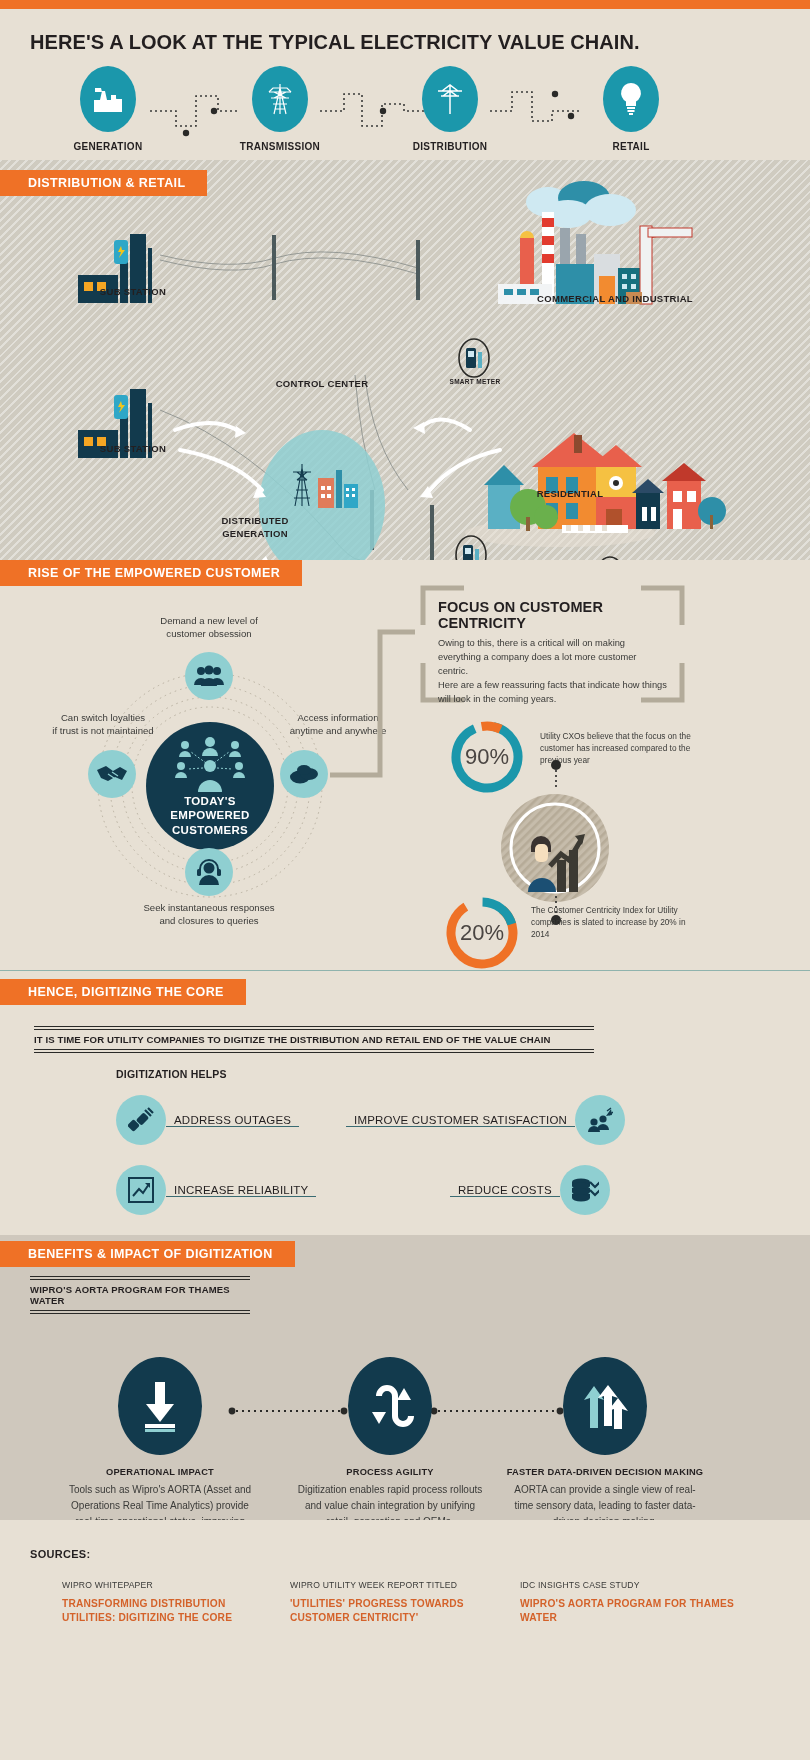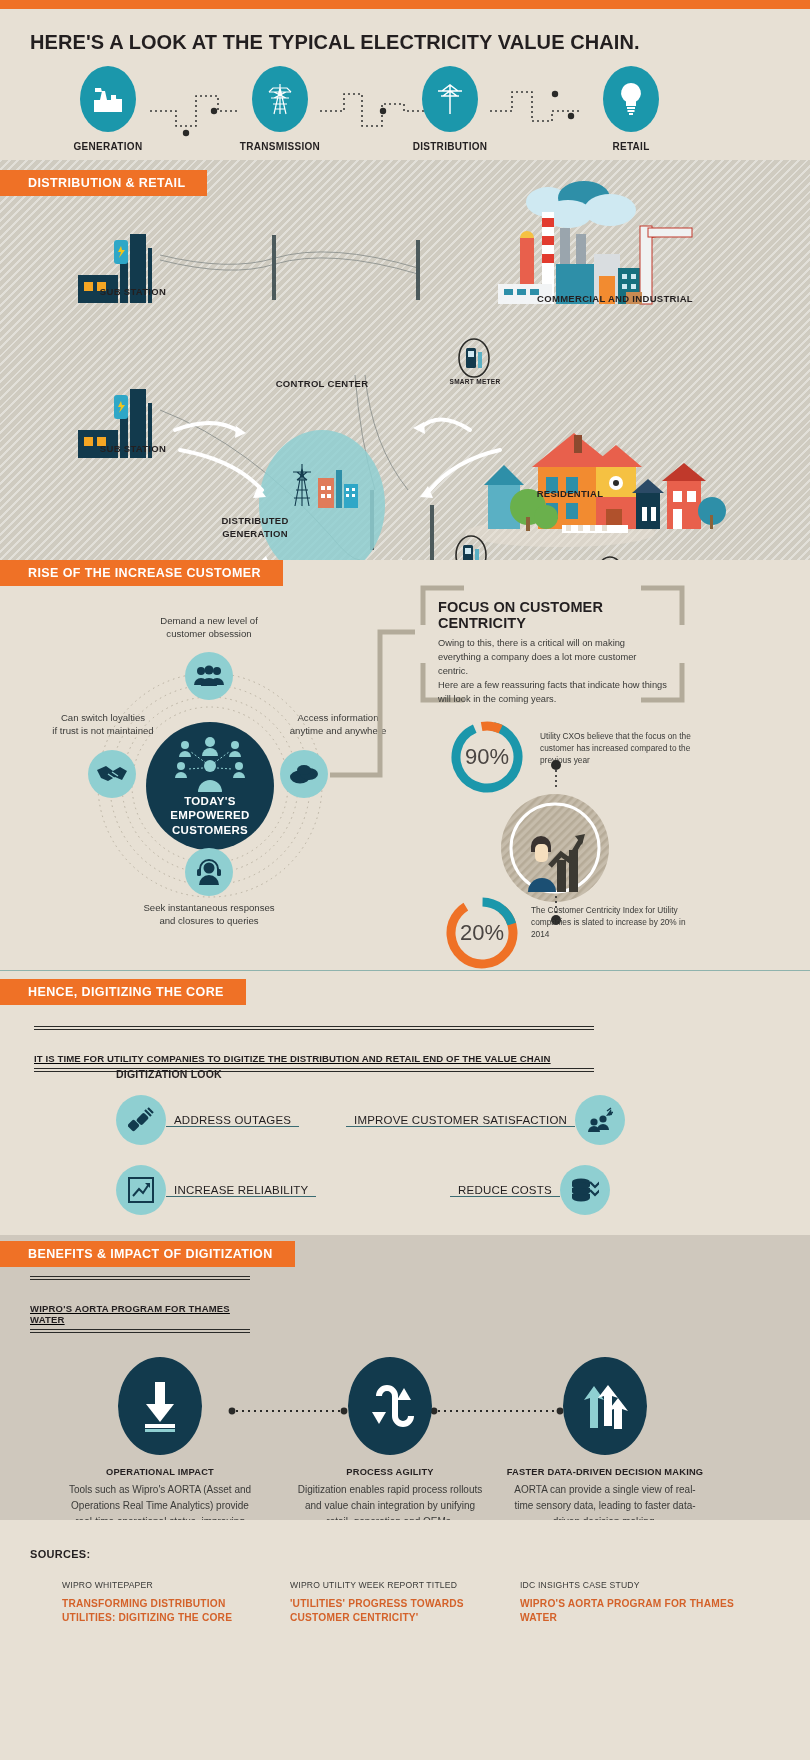--- a/index.html
+++ b/index.html
@@ -43,21 +43,21 @@
   .focus-title { font-size:14.5px; font-weight:bold; color:#231f20; letter-spacing:.1px; }
   .focus-body { font-size:9.3px; color:#3a3a38; line-height:1.5; margin-top:6px; }
   .stat-text { position:absolute; font-size:8.3px; color:#3a3a38; line-height:1.45; }
   .donut-num { position:absolute; inset:0; display:flex; align-items:center; justify-content:center;
                font-size:22px; font-weight:normal; color:#4a4542; }
 
   
   .sec-dig { position:relative; height:265px; background:#e7e0d4; border-top:1px solid #8fb3ad;}
   .dig-head { font-size:10.5px; font-weight:bold; color:#231f20; letter-spacing:.2px; }
   .rulebox { border-top:1.5px solid #2a2a28; border-bottom:1.5px solid #2a2a28;
-             padding:23px 0 4px 0; position:relative;text-decoration:underline;}
+             padding:4px 0 4px 0; position:relative;}
   .rulebox:before{content:"";position:absolute;left:0;right:0;top:-4px;border-top:1px solid #2a2a28;}
   .rulebox:after{content:"";position:absolute;left:0;right:0;bottom:-4px;border-bottom:1px solid #2a2a28;}
   .dig-item { position:absolute; display:flex; align-items:center; }
   .dig-ic { width:50px; height:50px; border-radius:50%; background:#8fcfd1;
             display:flex; align-items:center; justify-content:center; flex:none;}
   .dig-lbl { font-size:11.5px; color:#231f20; letter-spacing:.2px; padding:0 8px;
              border-bottom:1px solid #3a6b72; }
 
   
   .sec-ben { position:relative; height:285px; background:#cfc8bd; }
@@ -358,21 +358,21 @@
   <div class="dlabel" style="left:190px;top:355px;width:130px;white-space:pre-line;line-height:1.35">DISTRIBUTED
 GENERATION</div>
   <div class="dlabel" style="left:465px;top:133px;width:300px">COMMERCIAL AND INDUSTRIAL</div>
   <div class="dlabel" style="left:470px;top:328px;width:200px">RESIDENTIAL</div>
   <div class="dlabel sm" style="left:440px;top:218px;width:70px">SMART METER</div>
   <div class="dlabel sm" style="left:437px;top:415px;width:70px">SMART METER</div>
 </div>
 
 <div class="sec-emp">
   <div class="emp-ribbon">
-    <span class="ribbon">RISE OF THE INCREASE CUSTOMER</span>
+    <span class="ribbon">RISE OF THE EMPOWERED CUSTOMER</span>
   </div>
 
   <svg width="340" height="330" style="position:absolute;left:40px;top:60px">
     <g fill="none" stroke="#b8b0a0" stroke-dasharray="1.5,4">
       <circle cx="170" cy="165" r="112"></circle>
         <circle cx="170" cy="165" r="100"></circle>
       <circle cx="170" cy="165" r="88"></circle>
         <circle cx="170" cy="165" r="78"></circle>
     </g>
   </svg>
@@ -525,21 +525,21 @@
 
 <div class="sec-dig">
   <div style="position:absolute;left:0;top:8px">
     <span class="ribbon">HENCE, DIGITIZING THE CORE</span>
   </div>
 
   <div class="rulebox" style="position:absolute;left:34px;top:58px;width:560px">
     <div style="font-size:9.6px;font-weight:bold;color:#231f20;letter-spacing:.1px">IT IS TIME FOR UTILITY COMPANIES TO DIGITIZE THE DISTRIBUTION AND RETAIL END OF THE VALUE CHAIN</div>
   </div>
 
-  <div class="dig-head" style="position:absolute;left:116px;top:97px">DIGITIZATION LOOK</div>
+  <div class="dig-head" style="position:absolute;left:116px;top:97px">DIGITIZATION HELPS</div>
 
   <div class="dig-item" style="left:116px;top:124px">
     <div class="dig-ic">
       <svg width="26" height="26" viewBox="0 0 26 26">
         <g fill="#123a4d">
           <rect x="1" y="14" width="9" height="9" rx="2" transform="rotate(-45 5.5 18.5)"></rect>
           <rect x="9" y="8" width="11" height="8" rx="2" transform="rotate(-45 14.5 12)"></rect>
           <path d="M17 3 l6 6 M20 1 l5 5" stroke="#123a4d" stroke-width="2.2"></path>
         </g>
       </svg>

